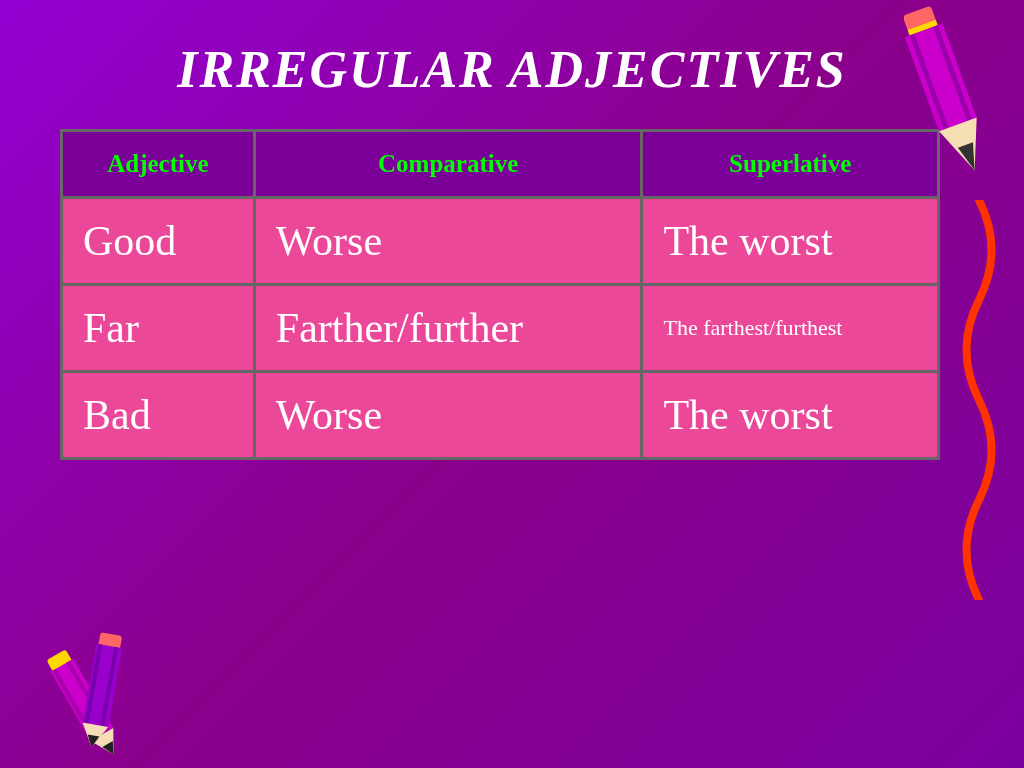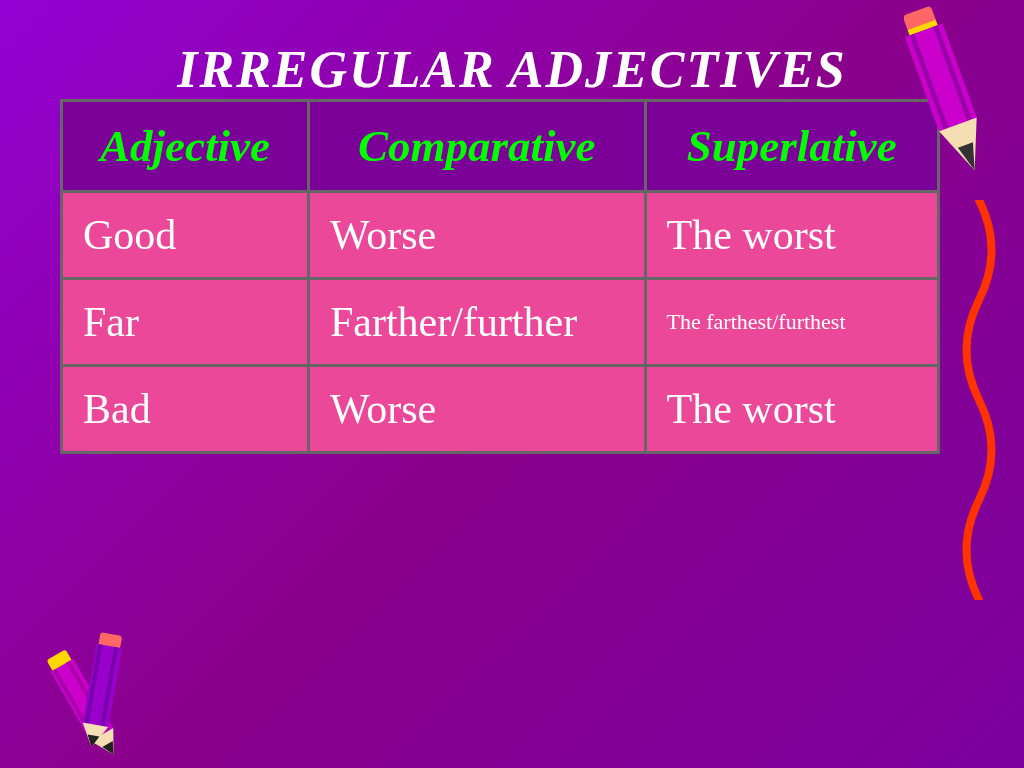--- a/index.html
+++ b/index.html
@@ -10,20 +10,21 @@
       background-color: #8B008B;
       background: linear-gradient(135deg, #9400D3 0%, #8B008B 50%, #7B00A0 100%);
       font-family: 'Comic Sans MS', 'Chalkboard SE', cursive;
       overflow: hidden;
       position: relative;
     }
 
     .title {
       text-align: center;
       padding-top: 40px;
+      padding-bottom: 30px;
       font-size: 52px;
       color: white;
       font-style: italic;
       font-weight: bold;
       letter-spacing: 2px;
     }
 
     .table-container {
       margin: 0 auto;
       width: 880px;
@@ -38,23 +39,22 @@
 
     th, td {
       border: 3px solid #666;
       padding: 18px 20px;
       font-family: 'Comic Sans MS', 'Chalkboard SE', cursive;
     }
 
     thead th {
       background-color: #7B0098;
       color: #00FF00;
-      font-size: 45px;
+      font-size: 25px;
       font-weight: bold;
-      font-style: italic;
     }
 
     tbody td {
       background-color: #ec4899;
       color: white;
       font-size: 42px;
     }
 
     tbody tr td.small-text {
       font-size: 22px;

